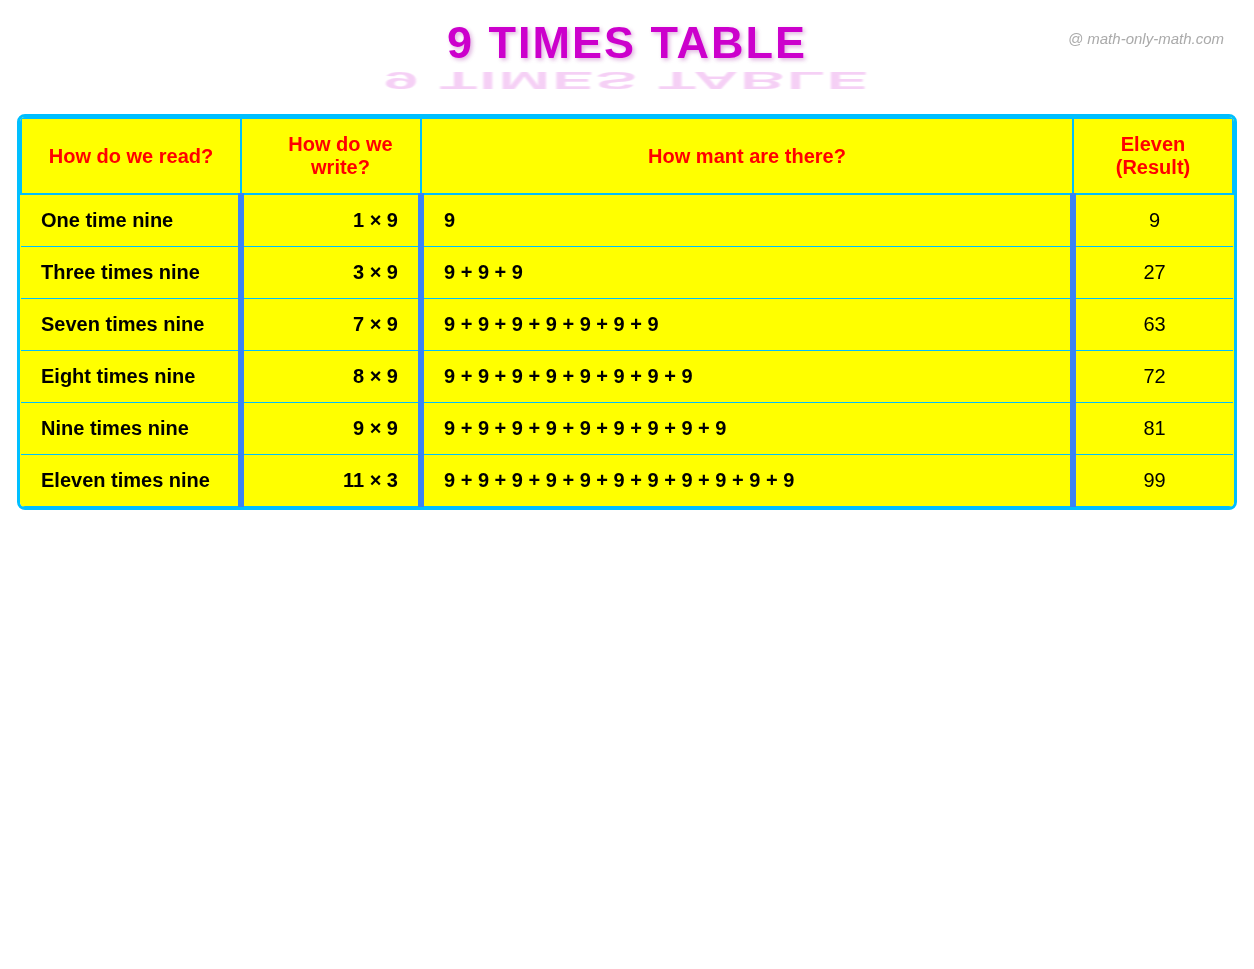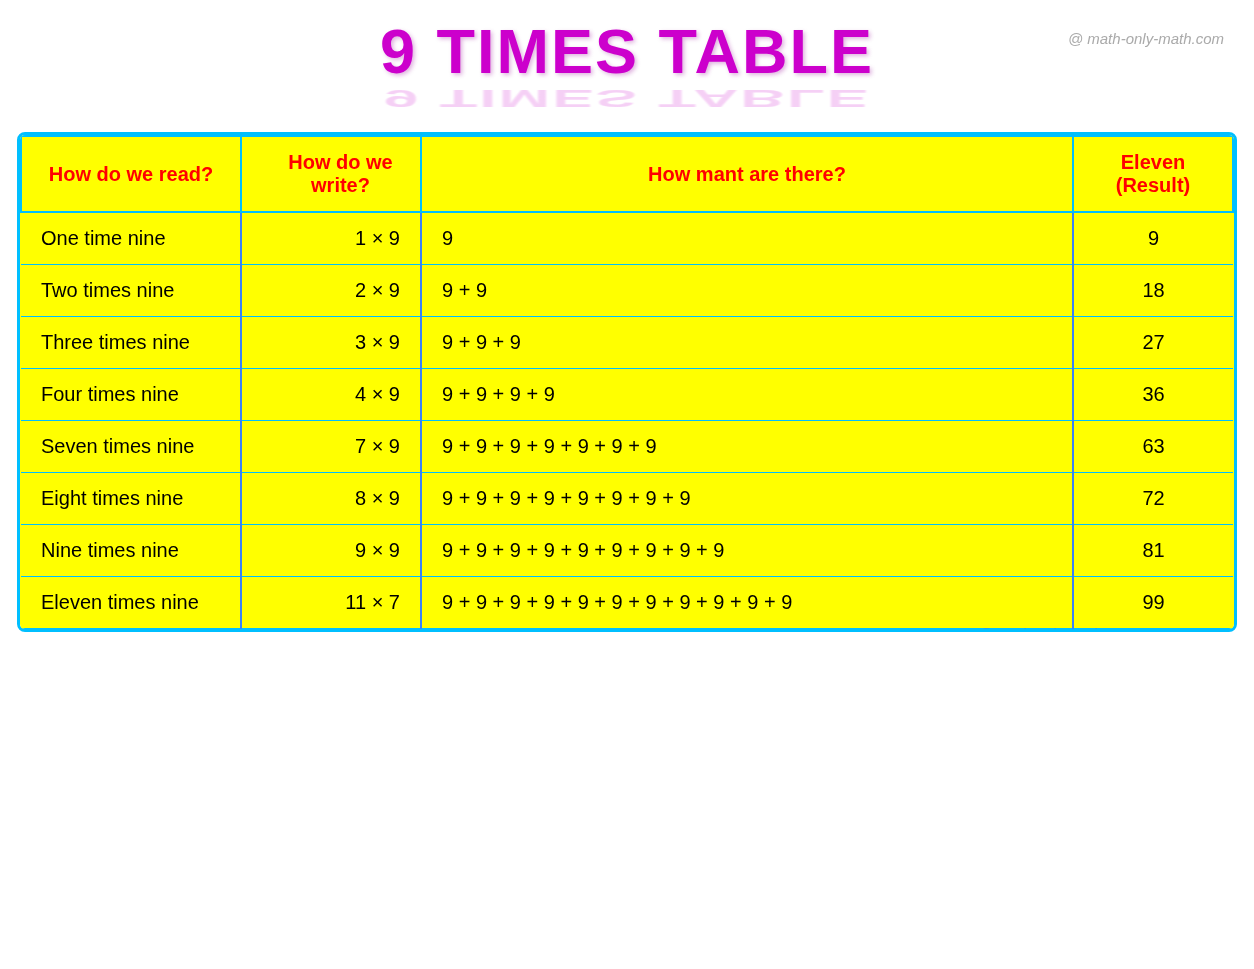--- a/index.html
+++ b/index.html
@@ -22,21 +22,21 @@
       justify-content: center;
       position: relative;
       margin-bottom: 18px;
     }
 
     .page-title-wrapper {
       text-align: center;
     }
 
     .page-title {
-      font-size: 63px;
+      font-size: 45px;
       font-weight: 900;
       color: #cc00cc;
       text-shadow: 2px 2px 4px rgba(150,0,150,0.3);
       letter-spacing: 2px;
       line-height: 1;
       font-family: Arial Black, Arial, sans-serif;
     }
 
     .title-reflection {
       font-size: 62px;
@@ -88,23 +88,24 @@
     }
 
     tbody tr {
       border-bottom: 1px solid #00bfff;
     }
 
     tbody td {
       padding: 14px 20px;
       font-size: 20px;
       color: #000;
-      border-right: 2px solid #3b82f6;
+      border-right: 6px solid #3b82f6;
       background: #ffff00;
       vertical-align: middle;
+      font-weight: bold;
     }
 
     tbody td:last-child {
       border-right: none;
       text-align: center;
       font-weight: normal;
     }
 
     tbody td:first-child {
       width: 220px;
@@ -165,56 +166,44 @@
       </tr>
     </thead>
     <tbody id="table-body">
     <tr>
           <td>One time nine</td>
           <td>1 × 9</td>
           <td>9</td>
           <td>9</td>
         </tr>
         <tr>
-          <td>Two times nine</td>
-          <td>2 × 9</td>
-          <td>9 + 9</td>
-          <td>18</td>
-        </tr>
-        <tr>
           <td>Three times nine</td>
           <td>3 × 9</td>
           <td>9 + 9 + 9</td>
           <td>27</td>
         </tr>
         <tr>
-          <td>Four times nine</td>
-          <td>4 × 9</td>
-          <td>9 + 9 + 9 + 9</td>
-          <td>36</td>
-        </tr>
-        <tr>
           <td>Seven times nine</td>
           <td>7 × 9</td>
           <td>9 + 9 + 9 + 9 + 9 + 9 + 9</td>
           <td>63</td>
         </tr>
         <tr>
           <td>Eight times nine</td>
           <td>8 × 9</td>
           <td>9 + 9 + 9 + 9 + 9 + 9 + 9 + 9</td>
           <td>72</td>
         </tr>
         <tr>
           <td>Nine times nine</td>
           <td>9 × 9</td>
           <td>9 + 9 + 9 + 9 + 9 + 9 + 9 + 9 + 9</td>
           <td>81</td>
         </tr>
         <tr>
           <td>Eleven times nine</td>
-          <td>11 × 7</td>
+          <td>11 × 3</td>
           <td>9 + 9 + 9 + 9 + 9 + 9 + 9 + 9 + 9 + 9 + 9</td>
           <td>99</td>
         </tr>
       </tbody>
   </table>
 </div>
 
 </body></html>

